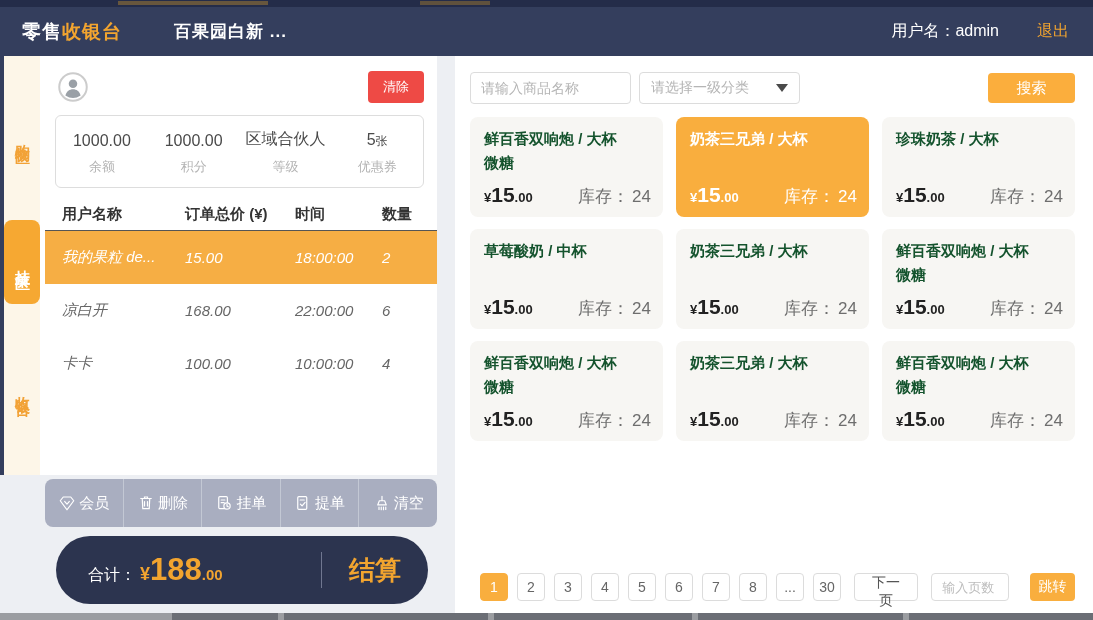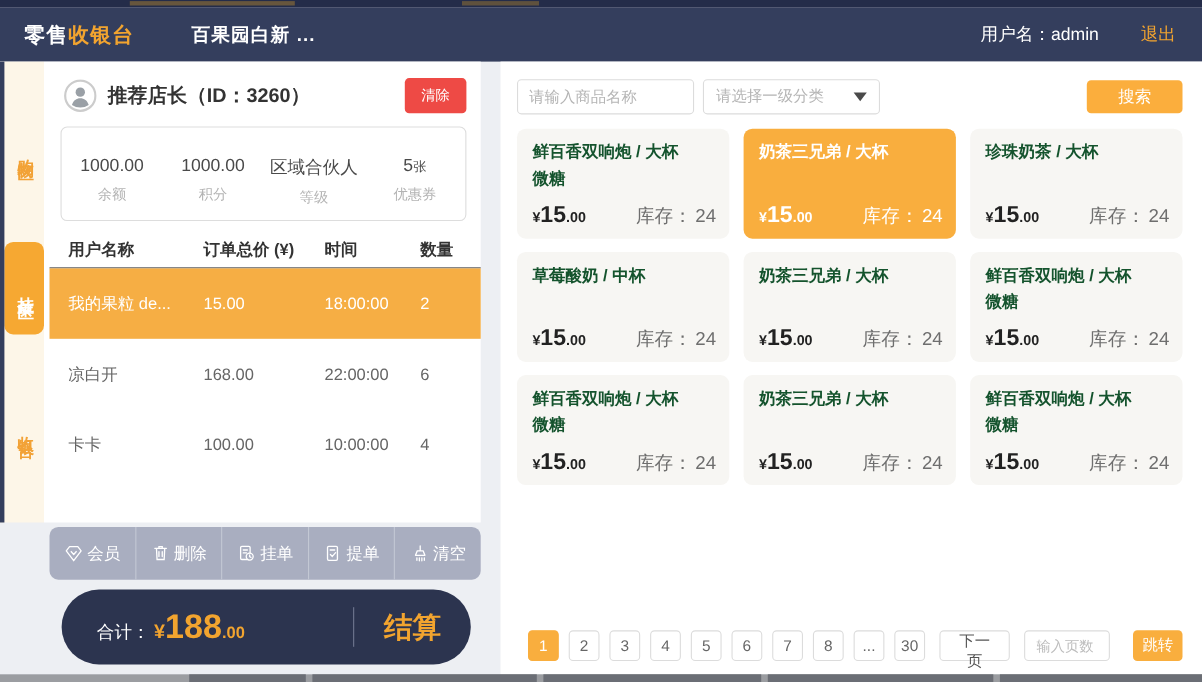--- a/index.html
+++ b/index.html
@@ -31,30 +31,30 @@
 
   
   .left-panel { position:absolute; left:40px; top:56px; width:397px; height:419px; background:#fff; }
 
   .cust-row { display:flex; align-items:center; margin:15px 13px 0 18px; height:32px; }
   .avatar { width:30px; height:30px; flex:0 0 30px; }
   .cust-title { margin-left:10px; font-size:18px; font-weight:bold; color:#333; white-space:nowrap; }
   .clear-btn { margin-left:auto; background:#ee4a45; color:#fff; border:none; border-radius:4px;
                font-size:13px; padding:7px 15px; cursor:pointer; font-family:inherit; }
 
-  .stats-card { margin:12px 13px 0 15px; border:1px solid #ddd; border-radius:6px; display:flex; padding:26px 0 11px; }
+  .stats-card { margin:12px 13px 0 15px; border:1px solid #ddd; border-radius:6px; display:flex; padding:13px 0 11px;align-items:flex-end; }
   .stat { flex:1; text-align:center; }
   .stat-value { font-size:16px; color:#4a4a4a; }
   .stat-unit { font-size:12px; color:#4a4a4a; }
   .stat-label { font-size:13px; color:#b3b3b3; margin-top:8px; }
 
   .order-table { margin:10px 0 0 5px; width:392px; }
   .ot-head { display:flex; align-items:center; height:33px; border-bottom:1px solid #555; padding-left:17px;
              font-size:15px; font-weight:bold; color:#333; }
-  .order-row { display:flex; align-items:center; height:64px; padding-left:17px; font-size:15px; color:#666; cursor:pointer; }
+  .order-row { display:flex; align-items:center; height:53px; padding-left:17px; font-size:15px; color:#666; cursor:pointer;font-style:italic; }
   .order-row.active { background:#f6ae44; color:#fff; }
   .col-name { width:123px; white-space:nowrap; overflow:hidden; }
   .col-price { width:110px; }
   .col-time { width:87px; }
   .col-qty { flex:1; }
 
   
   .action-bar { position:absolute; left:45px; top:479px; width:392px; height:48px; background:#a9aec0;
                 border-radius:8px; display:flex; overflow:hidden; }
   .action-btn { flex:1; display:flex; align-items:center; justify-content:center; gap:3px; color:#fff;
@@ -154,21 +154,20 @@
 </div>
 
 <div class="left-panel">
 
   <div class="cust-row">
     <svg class="avatar" viewBox="0 0 24 24">
       <circle cx="12" cy="12" r="11" fill="#ffffff" stroke="#cccccc" stroke-width="1.6"></circle>
       <circle cx="12" cy="9.4" r="3.4" fill="#9aa0a6"></circle>
       <path d="M5.9 18.7 C6.9 15.4 9.2 13.8 12 13.8 C14.8 13.8 17.1 15.4 18.1 18.7 A11 11 0 0 1 5.9 18.7 Z" fill="#9aa0a6"></path>
     </svg>
-    <div class="cust-title">推荐店长（ID：3260）</div>
     <button class="clear-btn">清除</button>
   </div>
 
   <div class="stats-card">
 
       <div class="stat">
         <div class="stat-value"><span>1000.00</span></div>
         <div class="stat-label">余额</div>
       </div>
 

